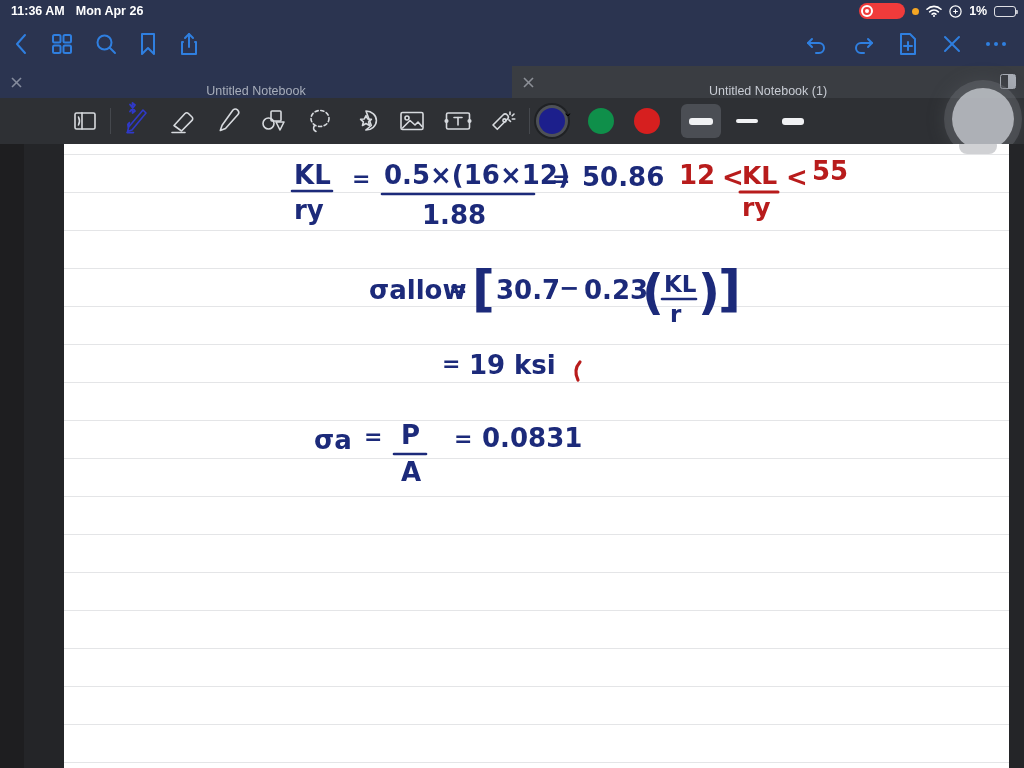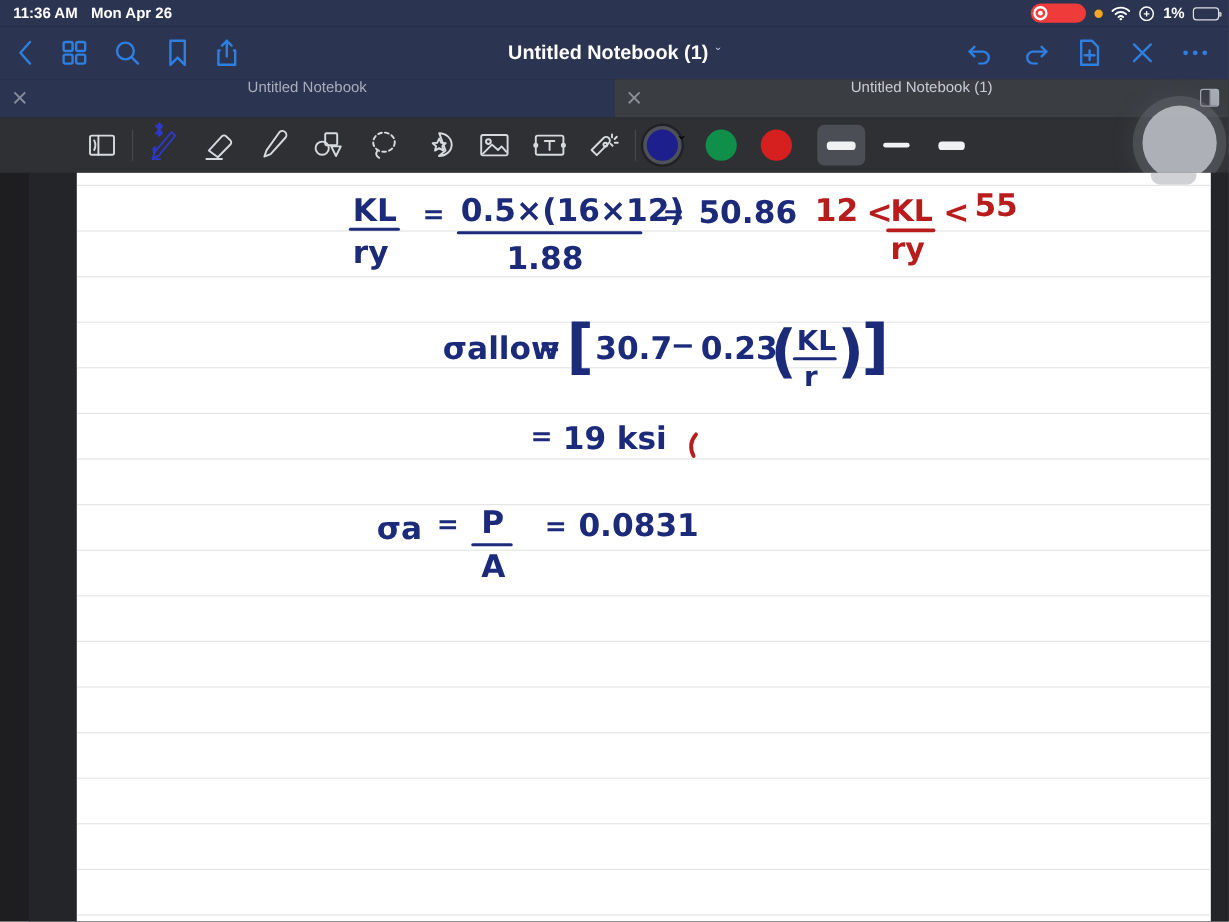--- a/index.html
+++ b/index.html
@@ -52,21 +52,21 @@
   .tb-title .chev{display:inline-block;margin-left:6px;color:#c9d3e6;font-weight:normal;font-size:13px;}
   .ic{display:block;}
   .ic path,.ic line,.ic polyline,.ic circle,.ic rect,.ic polygon{
     stroke:#2f7fe0;stroke-width:2;fill:none;stroke-linecap:round;stroke-linejoin:round;
   }
   .dots{display:flex;gap:3.5px;align-items:center;}
   .dots i{width:4.5px;height:4.5px;border-radius:50%;background:#2f7fe0;display:block;}
 
   
   .tabbar{position:absolute;left:0;top:66px;width:1024px;height:32px;background:#22252a;display:flex;}
-  .tab{position:relative;flex:1;display:flex;align-items:flex-start;justify-content:center;height:32px;}
+  .tab{position:relative;flex:1;display:flex;align-items:flex-end;justify-content:center;height:32px;}
   .tab.inactive{background:#2b3450;}
   .tab.active{background:#3a3d42;}
   .tab-label{font-size:12.5px;color:#c8ccd4;}
   .tab.inactive .tab-label{color:#a8aebb;}
   .tab-close{
     position:absolute;left:10px;top:9px;width:13px;height:13px;opacity:.55;
   }
   .tab-close svg line{stroke:#cfd4dc;stroke-width:1.6;}
   .split-icon{position:absolute;right:8px;top:8px;width:16px;height:15px;}
   .split-icon .b{
@@ -195,23 +195,20 @@
       </span>
       <span>
         <svg class="ic" width="20" height="24" viewBox="0 0 20 24">
           <path d="M4 10 h-1 v12 h14 v-12 h-1"></path>
             <line x1="10" y1="2" x2="10" y2="15"></line>
             <polyline points="6,6 10,2 14,6"></polyline>
         </svg>
       </span>
     </div>
 
-    <div class="tb-title">
-      <span>Untitled Notebook (1)</span><span class="chev">ˇ</span>
-    </div>
 
     <div class="tb-right">
       <span>
         <svg class="ic" width="22" height="20" viewBox="0 0 22 20">
           <path d="M6 5 L2 9 L6 13"></path>
             <path d="M2 9 h11 a5 5 0 0 1 0 10 h-3"></path>
         </svg>
       </span>
       <span>
         <svg class="ic" width="22" height="20" viewBox="0 0 22 20">

